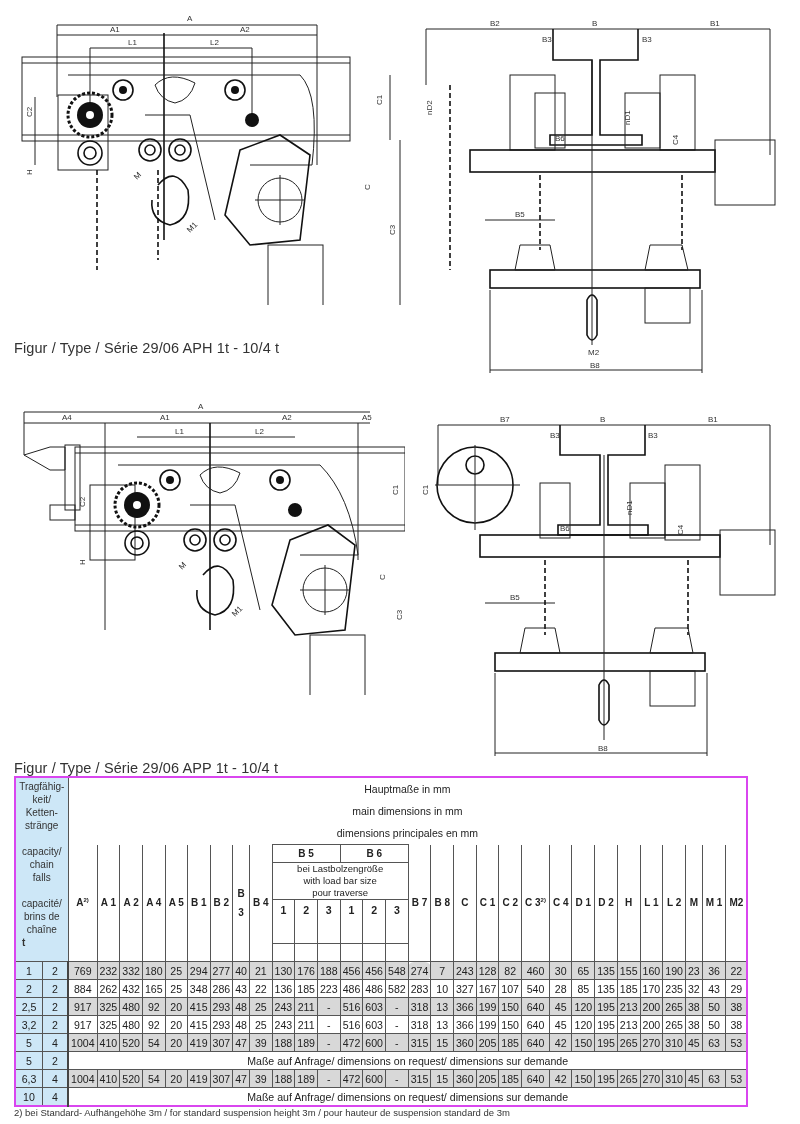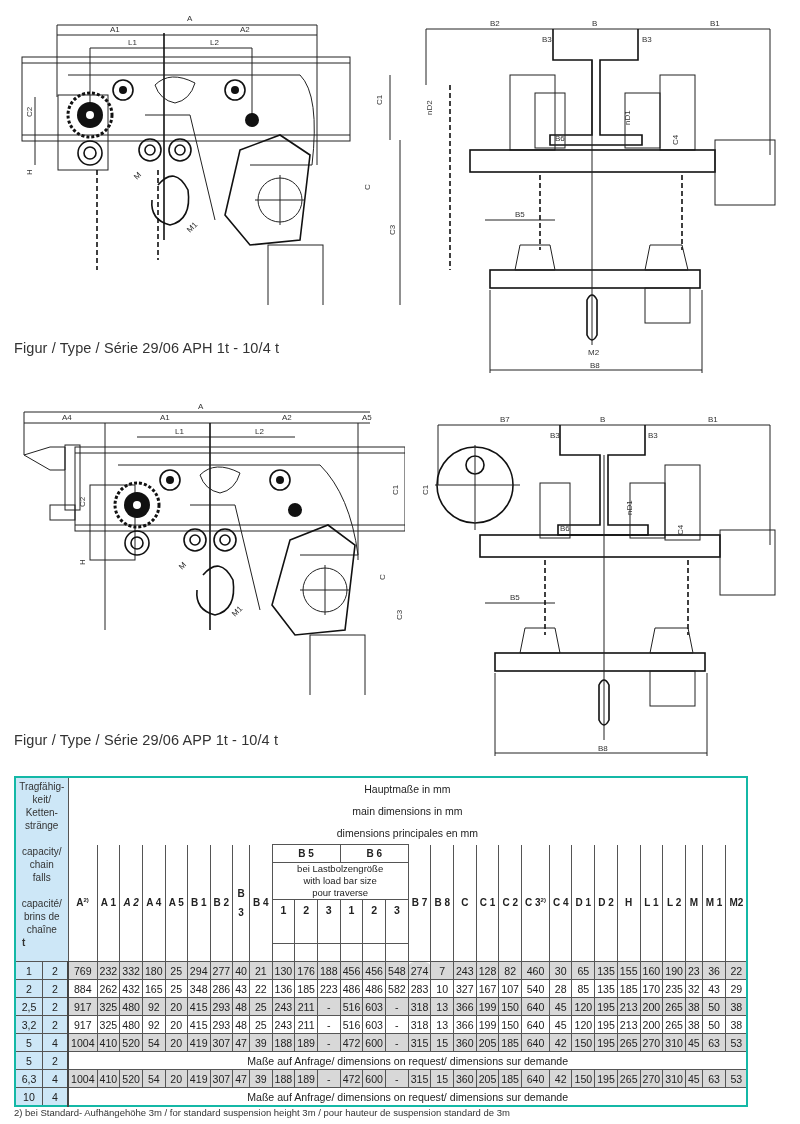--- a/index.html
+++ b/index.html
@@ -4,21 +4,21 @@
 <style>
   html, body { margin:0; padding:0; background:#fff; }
   body { width:800px; height:1124px; position:relative; overflow:hidden; font-family:"Liberation Sans", sans-serif; color:#222; }
   .drawing { position:absolute; }
   .drawing svg { width:100%; height:100%; display:block; }
   .caption { position:absolute; left:14px; font-size:14.5px; color:#333; letter-spacing:0.1px; }
   .dim { font-family:"Liberation Sans", sans-serif; font-size:8px; fill:#333; }
   .ln { stroke:#222; fill:none; stroke-width:1; }
   .thk { stroke:#111; fill:none; stroke-width:1.6; }
   .fillk { fill:#111; }
-  table.spec { position:absolute; left:14px; top:776px; border-collapse:collapse; font-size:10.6px; color:#222; border:2px solid #14b8a6; }
+  table.spec { position:absolute; left:14px; top:776px; border-collapse:collapse; font-size:10.6px; color:#222; border:2px solid #d946ef; }
   table.spec td, table.spec th { border:1px solid #555; padding:0; text-align:center; height:17px; font-weight:normal; white-space:nowrap; }
   table.spec th.col { font-weight:bold; font-size:10px; height:auto; vertical-align:middle; border-top:none; border-bottom:none; }
   .blue { background:#cde7f7; }
   .grey { background:#d8d8d8; }
   .lefthead { background:#cde7f7; font-size:10px; line-height:13px; padding:2px 2px !important; vertical-align:top; color:#333; }
   .hm { font-weight:bold; font-size:10.5px; line-height:22px; border-bottom:none !important; }
   .req { text-align:center; background:#fff; }
   .footnote { position:absolute; left:14px; top:1107px; font-size:9.5px; color:#333; }
   .sub { font-size:9.5px; line-height:12px; }
   sup { font-size:6px; }
@@ -237,21 +237,21 @@
   <rect class="ln" x="230" y="276" width="45" height="35"></rect>
   <line class="ln" x1="184" y1="60" x2="184" y2="345"></line>
   <path class="thk" d="M179 290 Q184 280 189 290 L189 325 Q184 335 179 325 Z"></path>
   <line class="ln" x1="75" y1="358" x2="287" y2="358"></line>
   <line class="ln" x1="75" y1="278" x2="75" y2="361"></line>
       <line class="ln" x1="287" y1="278" x2="287" y2="361"></line>
   <text class="dim" x="178" y="356">B8</text>
 </svg>
 </div>
 
-<div class="caption" style="top:732px;">Figur / Type / Série 29/06 APP   1t - 10/4 t</div>
+<div class="caption" style="top:760px;">Figur / Type / Série 29/06 APP   1t - 10/4 t</div>
 
 <table class="spec">
   <thead>
     <tr>
       <td class="lefthead" colspan="2" rowspan="5">
         <div id="lefthead-lines">
             <div>Tragfähig-</div>
             <div>keit/</div>
             <div>Ketten-</div>
             <div>stränge</div>
@@ -268,21 +268,21 @@
       </td>
       <td colspan="30" class="hm" style="border-left:1px solid #555;">
         <div>Hauptmaße  in mm</div>
         <div>main dimensions in mm</div>
         <div>dimensions principales en mm</div>
       </td>
     </tr>
     <tr id="hdr-row-1" style="height:18px;">
         <th class="col" rowspan="4" style="padding: 0px 3px;"><span>A</span><sup>2)</sup></th>
         <th class="col" rowspan="4" style="padding: 0px 3px;"><span>A 1</span></th>
-        <th class="col" rowspan="4" style="padding: 0px 3px; font-style: italic;"><span>A 2</span></th>
+        <th class="col" rowspan="4" style="padding: 0px 3px;"><span>A 2</span></th>
         <th class="col" rowspan="4" style="padding: 0px 3px;"><span>A 4</span></th>
         <th class="col" rowspan="4" style="padding: 0px 3px;"><span>A 5</span></th>
         <th class="col" rowspan="4" style="padding: 0px 3px;"><span>B 1</span></th>
         <th class="col" rowspan="4" style="padding: 0px 3px;"><span>B 2</span></th>
         <th class="col" rowspan="4" style="padding: 0px 3px;"><span>B</span><div style="margin-top: 8px;">3</div></th>
         <th class="col" rowspan="4" style="padding: 0px 3px;"><span>B 4</span></th>
         <th colspan="3" class="col" style="border-top: 1px solid rgb(85, 85, 85);">B 5</th>
         <th colspan="3" class="col" style="border-top: 1px solid rgb(85, 85, 85);">B 6</th>
         <th class="col" rowspan="4" style="padding: 0px 3px;"><span>B 7</span></th>
         <th class="col" rowspan="4" style="padding: 0px 3px;"><span>B 8</span></th>

